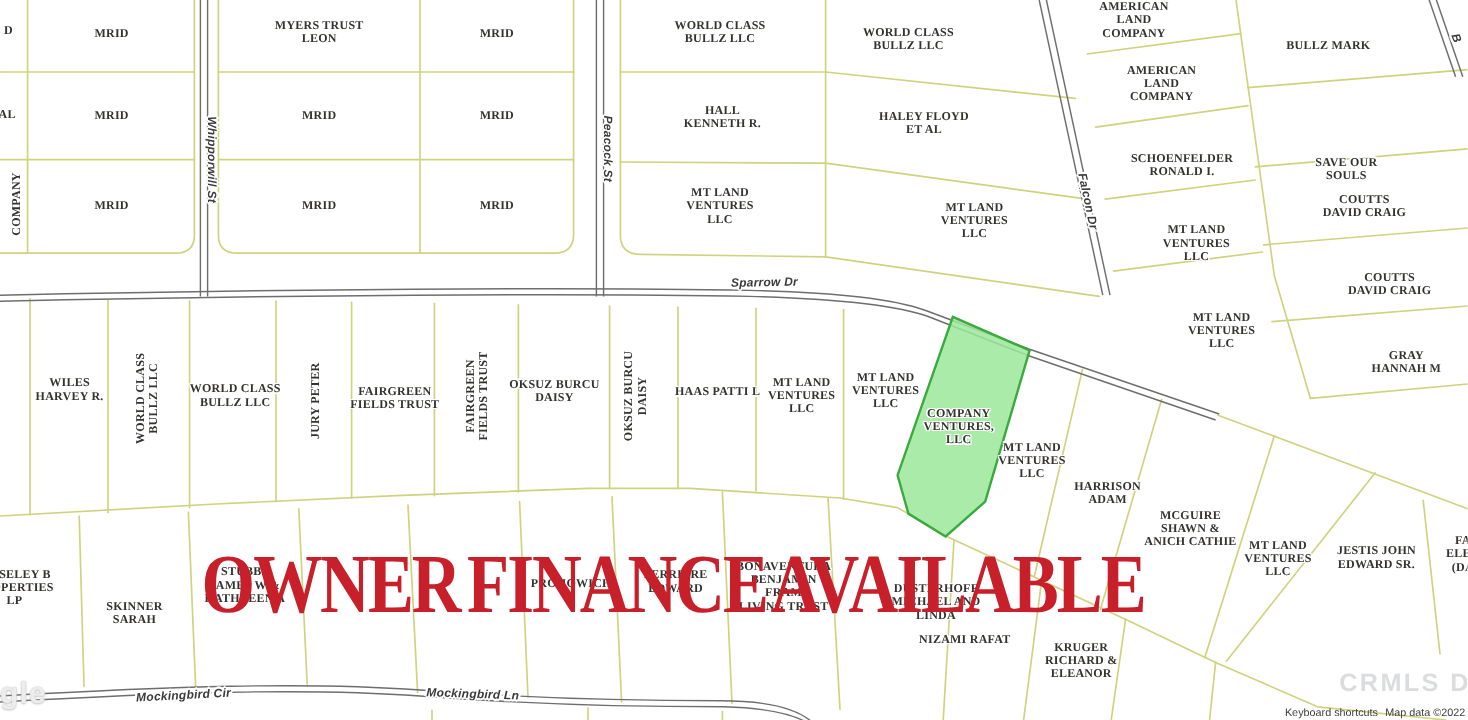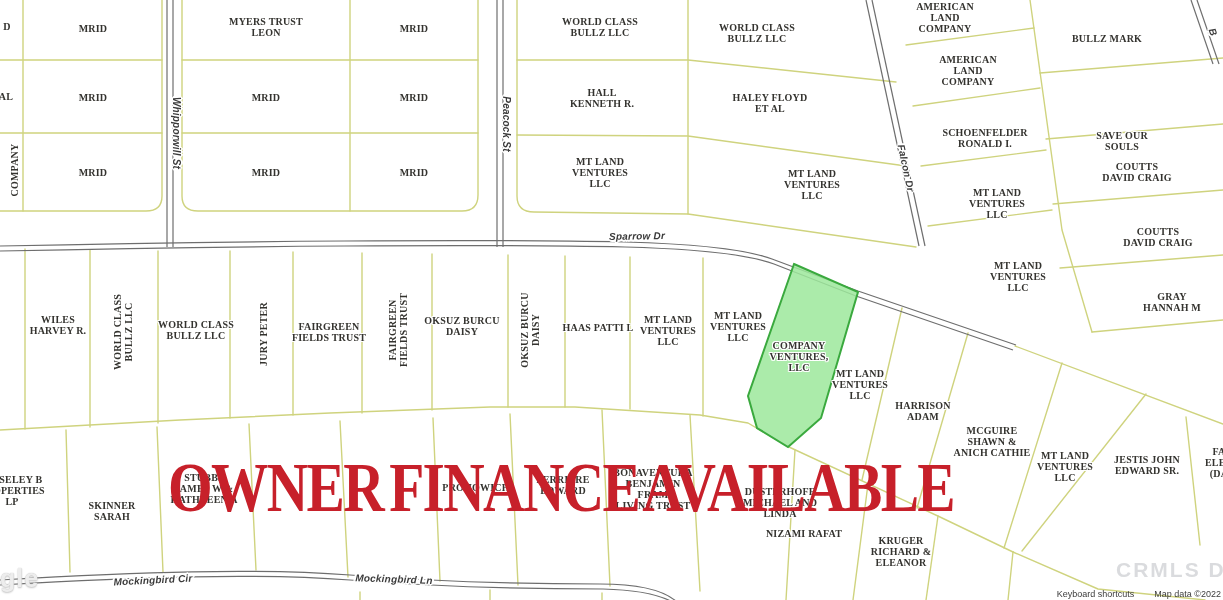--- a/index.html
+++ b/index.html
@@ -19,21 +19,21 @@
   .owner-overlay{position:absolute;left:168px;top:448px;z-index:4;
        font-family:"Liberation Serif",serif;font-weight:bold;font-size:70px;
        color:#c7202a;letter-spacing:-2px;word-spacing:-8px;white-space:nowrap;
        transform:scaleX(.82);transform-origin:0 0;}
   .google{position:absolute;left:0;top:564px;z-index:5;font-weight:bold;font-size:25px;
        color:#ededed;letter-spacing:1px;
        text-shadow:0 0 1px #bdbdbd,0 1px 2px #c7c7c7;}
   .watermark{position:absolute;left:1116px;top:558px;z-index:3;font-weight:bold;font-size:21px;
        color:#8e939a;opacity:.32;letter-spacing:2px;white-space:nowrap;}
   .attr{position:absolute;right:2px;bottom:1px;z-index:6;font-size:9px;color:#3c3c3c;
-       display:flex;gap:20px;white-space:nowrap;}
+       display:flex;gap:6px;white-space:nowrap;}
   .attr span{display:inline-block;}
 </style>
 </head>
 <body style="background: rgb(255, 255, 255);">
 
 <svg id="map-svg" width="1223" height="600" viewBox="0 0 1223 600">
 
   <g fill="none" stroke="#cfd37e" stroke-width="1.4" stroke-linejoin="round" stroke-linecap="round">
 
     <path d="M23,0 V211"></path>

